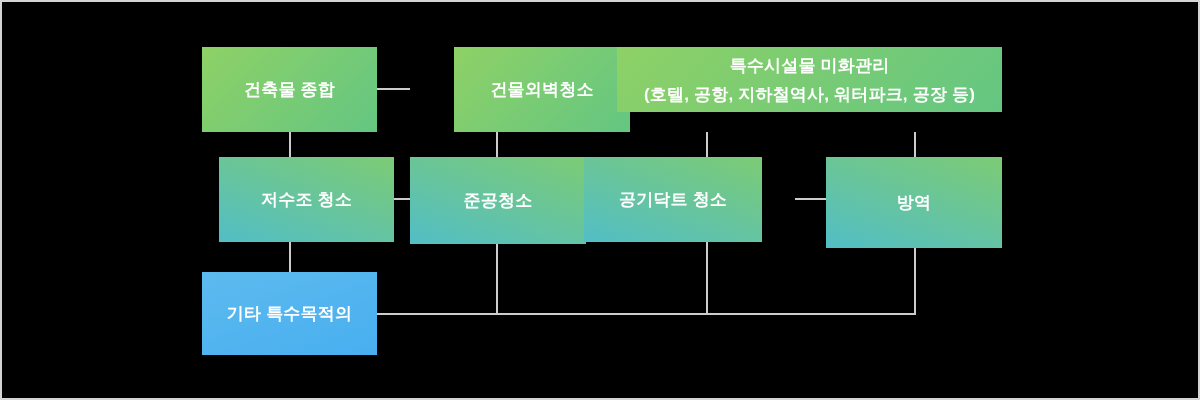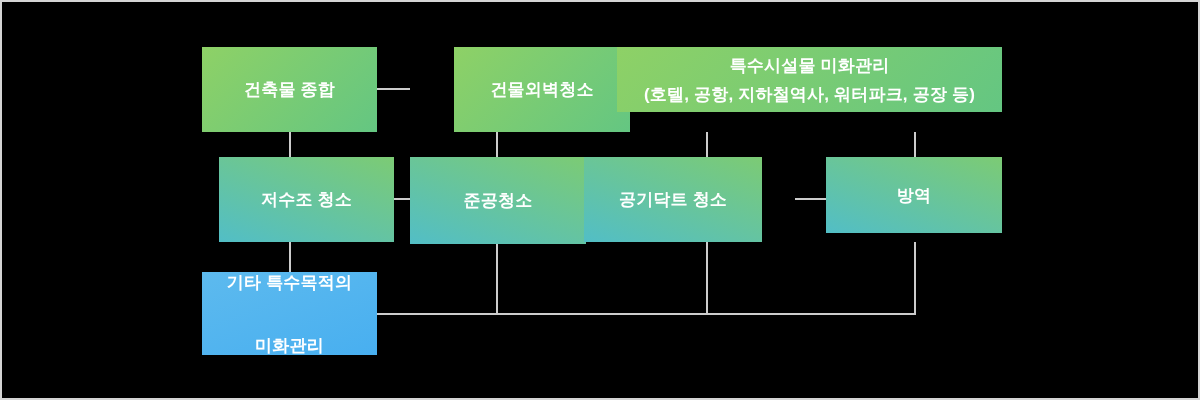--- a/index.html
+++ b/index.html
@@ -92,22 +92,21 @@
   </div>
 
   <div class="node node-teal" style="left:408px; top:155px; width:176px; height:87px;">
     <span>준공청소</span>
   </div>
 
   <div class="node node-teal" style="left:582px; top:155px; width:178px; height:85px;">
     <span>공기닥트 청소</span>
   </div>
 
-  <div class="node node-teal" style="left:824px; top:155px; width:176px; height:76px;">
+  <div class="node node-teal" style="left:824px; top:155px; width:176px; height:91px;">
     <span>방역</span>
   </div>
 
   <div class="node node-blue" style="left:200px; top:270px; width:175px; height:83px;">
     <span>기타 특수목적의</span>
-    <span>미화관리</span>
   </div>
 
 </div>
 
 </body></html>

